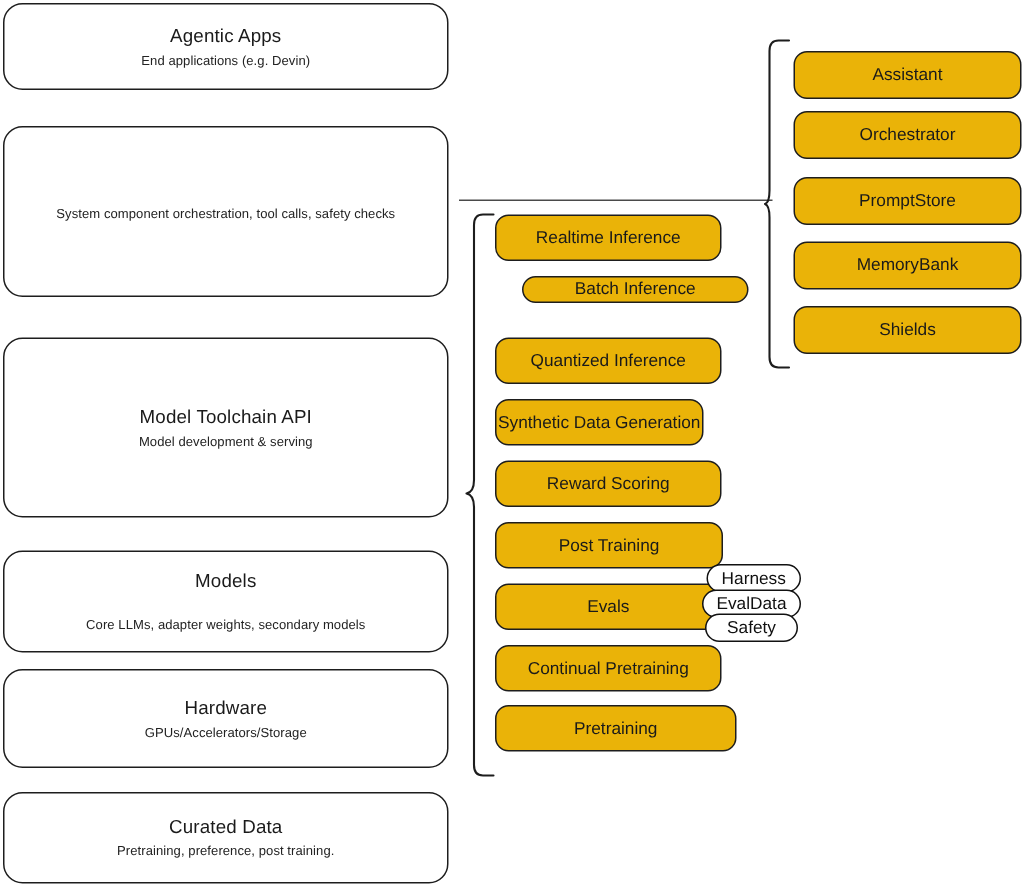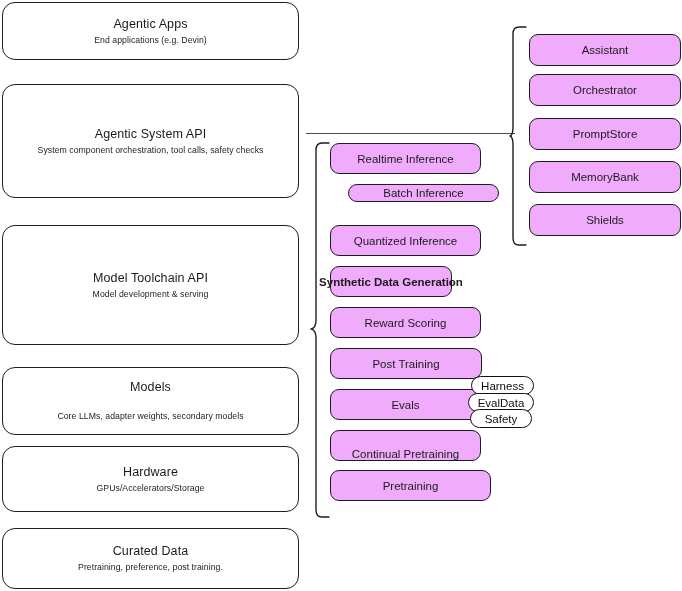--- a/index.html
+++ b/index.html
@@ -46,21 +46,21 @@
 
   
   .layer{ border-radius:13px; }
 
   
   .chip{
     position:absolute;
     box-sizing:border-box;
     border:1.3px solid #1d1d1d;
     border-radius:9px;
-    background:#f0abfc;
+    background:#eab308;
     display:flex;
     align-items:center;
     justify-content:center;
     font-size:11.5px;
     color:#1a1a1a;
     white-space:nowrap;
   }
 
   
   .pill{
@@ -97,21 +97,20 @@
 <body>
 
 <div id="canvas">
 
   <div class="box layer" style="left:2px; top:2px; width:297px; height:58px;">
     <div class="title">Agentic Apps</div>
     <div class="sub">End applications (e.g. Devin)</div>
   </div>
 
   <div class="box layer" style="left:2px; top:84px; width:297px; height:114px;">
-    <div class="title">Agentic System API</div>
     <div class="sub">System component orchestration, tool calls, safety checks</div>
   </div>
 
   <div class="box layer" style="left:2px; top:225px; width:297px; height:120px;">
     <div class="title">Model Toolchain API</div>
     <div class="sub">Model development &amp; serving</div>
   </div>
 
   <div class="box layer" style="left:2px; top:367px; width:297px; height:68px;gap:13px;">
     <div class="title">Models</div>
@@ -144,33 +143,33 @@
 
   <div class="chip" style="left:330px; top:143px; width:151px; height:31px;">
     <span>Realtime Inference</span>
   </div>
   <div class="chip" style="left:348px; top:184px; width:151px; height:18px;">
     <span>Batch Inference</span>
   </div>
   <div class="chip" style="left:330px; top:225px; width:151px; height:31px;">
     <span>Quantized Inference</span>
   </div>
-  <div class="chip" style="left:330px; top:266px; width:122px; height:31px;font-weight:bold;">
+  <div class="chip" style="left:330px; top:266px; width:139px; height:31px;">
     <span>Synthetic Data Generation</span>
   </div>
   <div class="chip" style="left:330px; top:307px; width:151px; height:31px;">
     <span>Reward Scoring</span>
   </div>
   <div class="chip" style="left:330px; top:348px; width:152px; height:31px;">
     <span>Post Training</span>
   </div>
   <div class="chip" style="left:330px; top:389px; width:151px; height:31px;">
     <span>Evals</span>
   </div>
-  <div class="chip" style="left:330px; top:430px; width:151px; height:31px;align-items:flex-end;">
+  <div class="chip" style="left:330px; top:430px; width:151px; height:31px;">
     <span>Continual Pretraining</span>
   </div>
   <div class="chip" style="left:330px; top:470px; width:161px; height:31px;">
     <span>Pretraining</span>
   </div>
 
   <div class="pill" style="left:471px; top:376px; width:63px; height:19px;">
     <span>Harness</span>
   </div>
   <div class="pill" style="left:468px; top:393px; width:66px; height:19px;">

